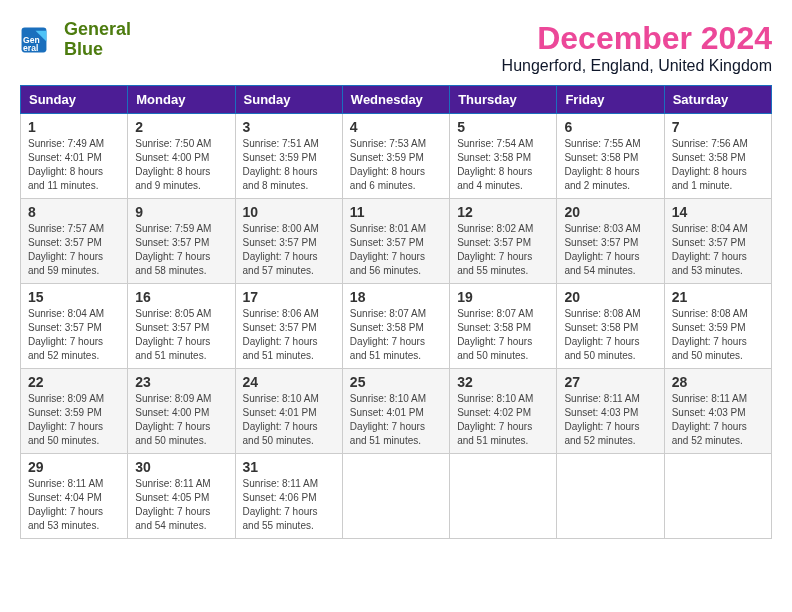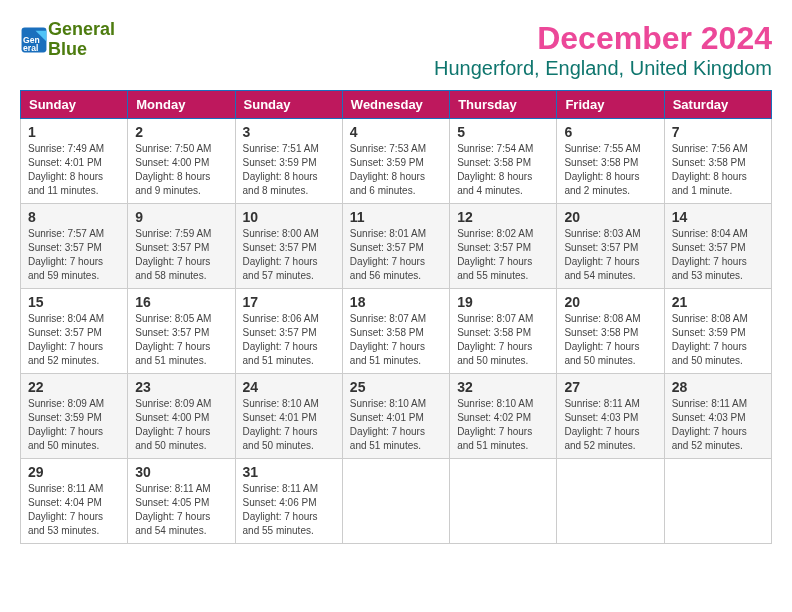--- a/index.html
+++ b/index.html
@@ -12,21 +12,21 @@
     }
     .header {
       display: flex;
       justify-content: space-between;
       align-items: flex-start;
       margin-bottom: 10px;
     }
     .logo {
       display: flex;
       align-items: center;
-      gap: 0;
+      gap: 16px;
     }
     .logo-text {
       font-size: 18px;
       font-weight: bold;
       color: #333;
       line-height: 1.1;
     }
     .logo-text span {
       color: #4d7c0f;
     }
@@ -36,31 +36,31 @@
     }
     .title-block {
       text-align: right;
     }
     .month-title {
       font-size: 32px;
       font-weight: bold;
       color: #ec4899;
     }
     .subtitle {
-      font-size: 20px;
-      color: #0f766e;
+      font-size: 16px;
+      color: #0f172a;
       text-align: center;
     }
     table {
       width: 100%;
       border-collapse: collapse;
       font-size: 11px;
     }
     thead tr th {
-      background-color: #be185d;
+      background-color: #4c1d95;
       color: #fff;
       text-align: left;
       padding: 6px 8px;
       font-size: 13px;
       font-weight: bold;
       border: 1px solid #1a6fbd;
     }
     tbody tr td {
       border: 1px solid #ccc;
       vertical-align: top;

